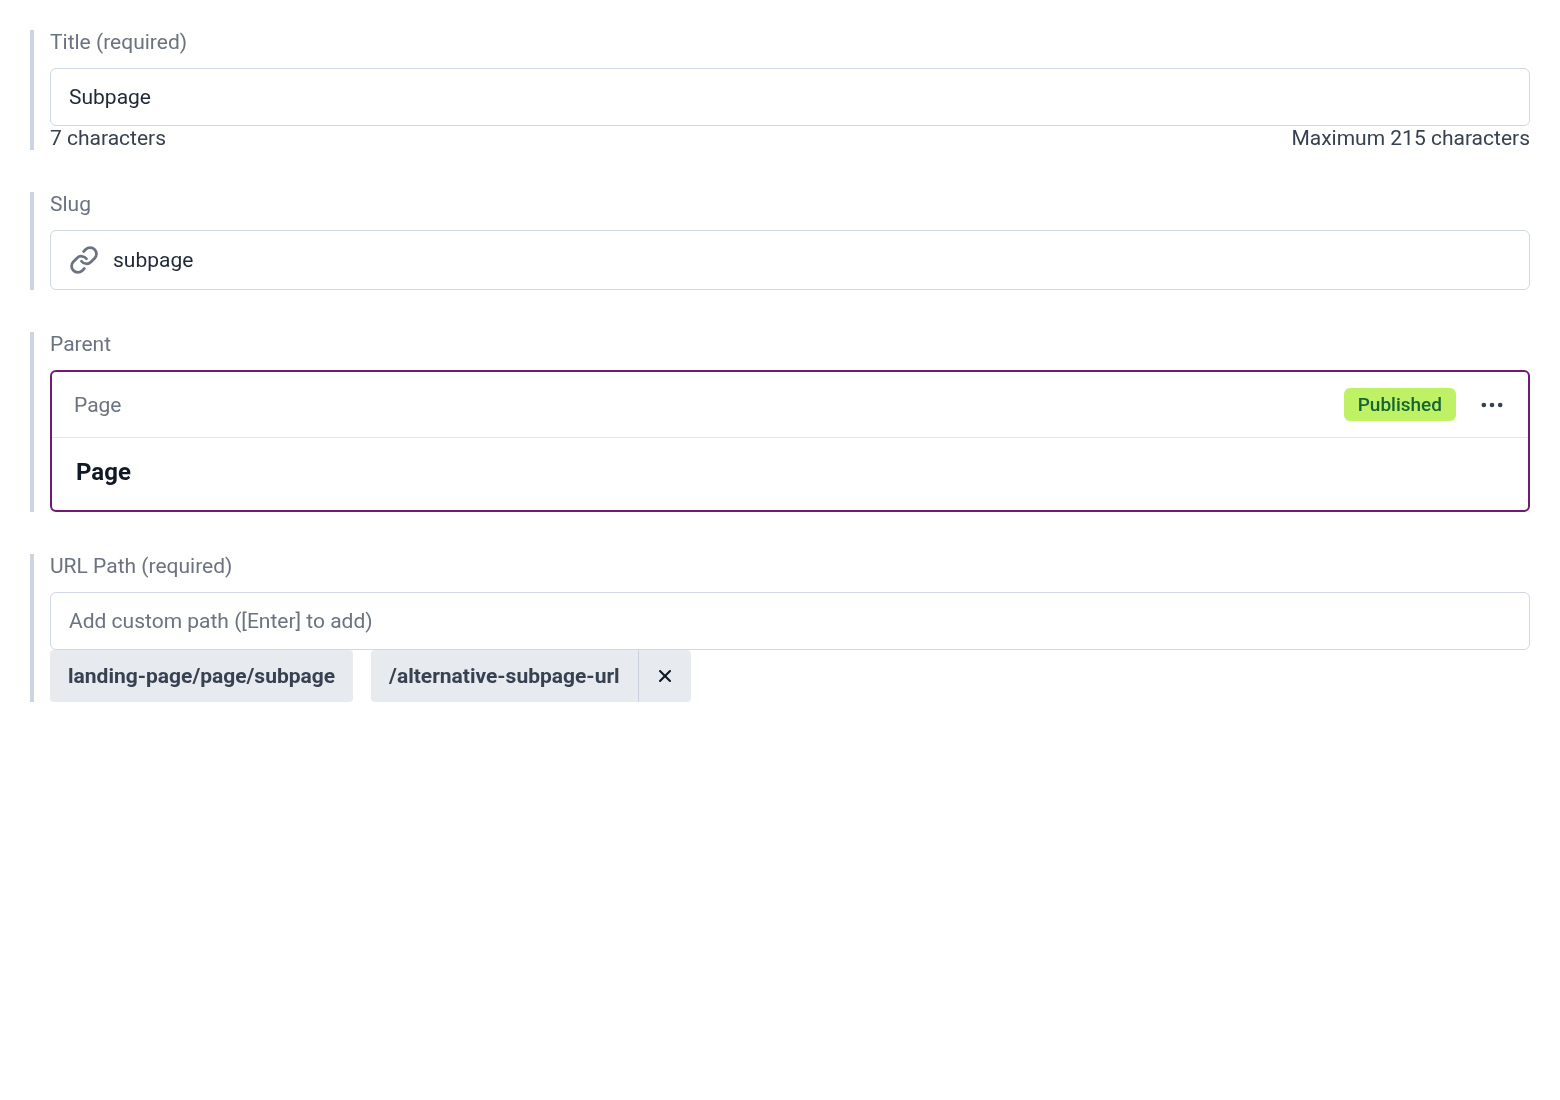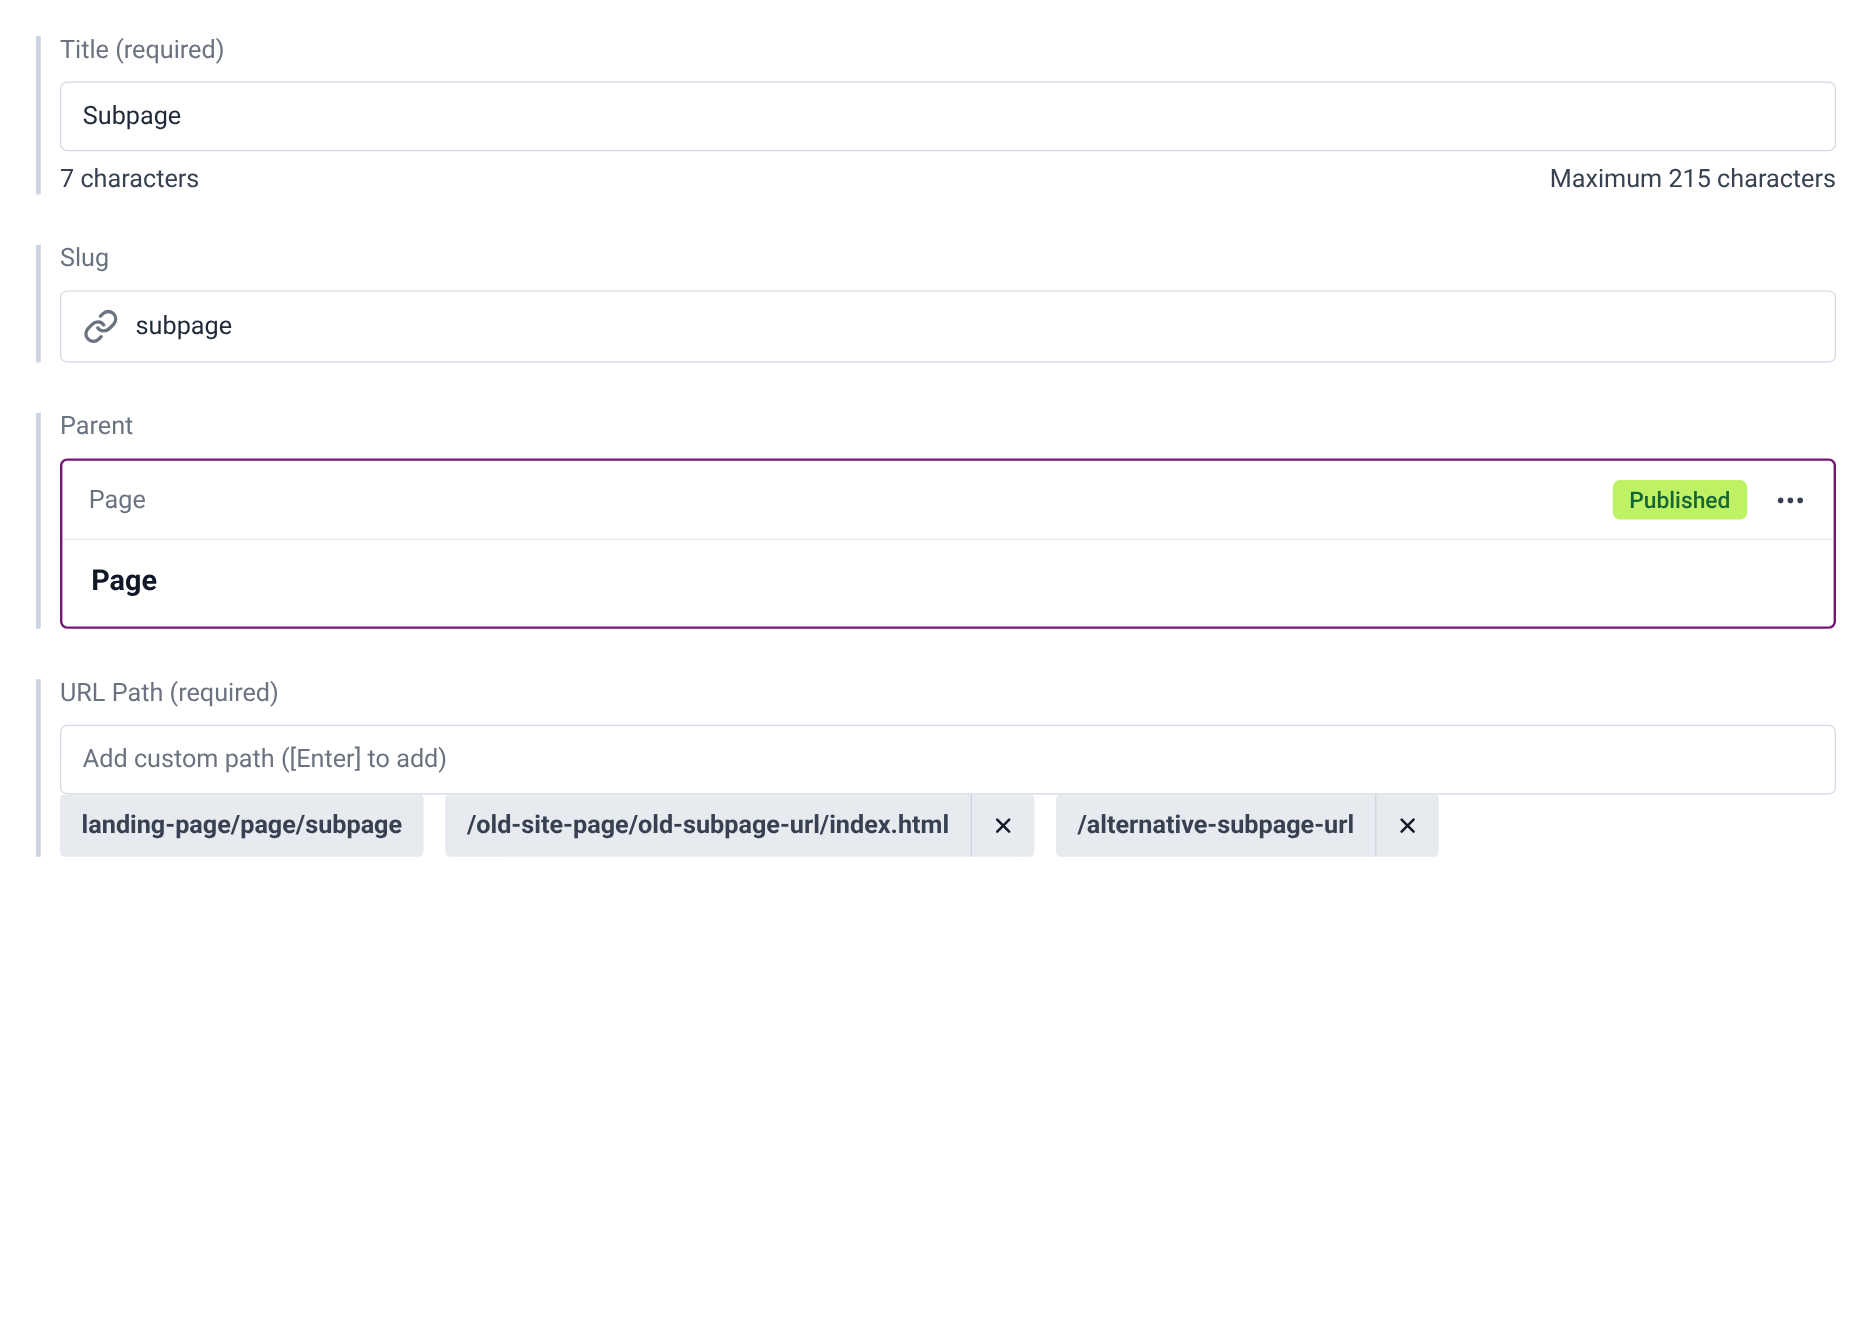--- a/index.html
+++ b/index.html
@@ -29,21 +29,20 @@
       font-size: 21px;
       color: #1f2937;
       background: #fff;
       outline: none;
       font-family: inherit;
     }
     .text-input::placeholder { color: #6b7280; }
     .char-row {
       display: flex;
       justify-content: space-between;
-      margin-top: 12px;
       color: #374151;
       font-size: 21px;
     }
     .slug-wrap {
       display: flex;
       align-items: center;
       border: 1px solid #cfd8e3;
       border-radius: 6px;
       padding: 14px 18px;
       gap: 14px;
@@ -168,29 +167,20 @@
 </div>
 
 <div class="field-group" style="margin-bottom:0;">
   <div class="field-label">URL Path (required)</div>
   <input class="text-input" type="text" placeholder="Add custom path ([Enter] to add)" style="">
   <div class="chips" id="chips-container">
       <div class="chip">
         <span class="chip-text">landing-page/page/subpage</span>
       </div>
       <div class="chip">
-        <span class="chip-text">/old-site-page/old-subpage-url/index.html</span>
-        <span class="chip-close">
-          <svg width="20" height="20" viewBox="0 0 24 24" fill="none" stroke="currentColor" stroke-width="2.5" stroke-linecap="round">
-            <line x1="18" y1="6" x2="6" y2="18"></line>
-            <line x1="6" y1="6" x2="18" y2="18"></line>
-          </svg>
-        </span>
-      </div>
-      <div class="chip">
         <span class="chip-text">/alternative-subpage-url</span>
         <span class="chip-close">
           <svg width="20" height="20" viewBox="0 0 24 24" fill="none" stroke="currentColor" stroke-width="2.5" stroke-linecap="round">
             <line x1="18" y1="6" x2="6" y2="18"></line>
             <line x1="6" y1="6" x2="18" y2="18"></line>
           </svg>
         </span>
       </div>
     </div>
 </div>

